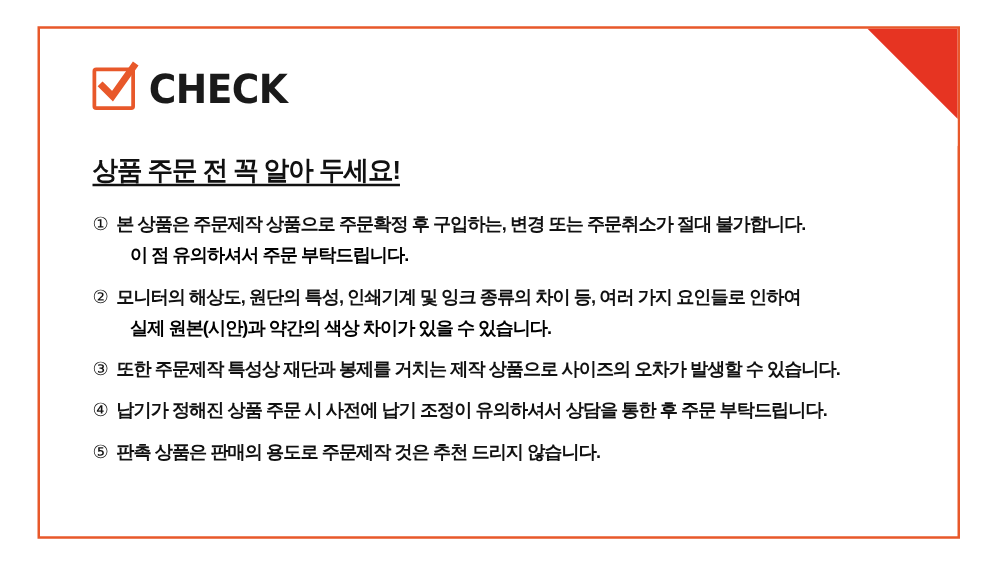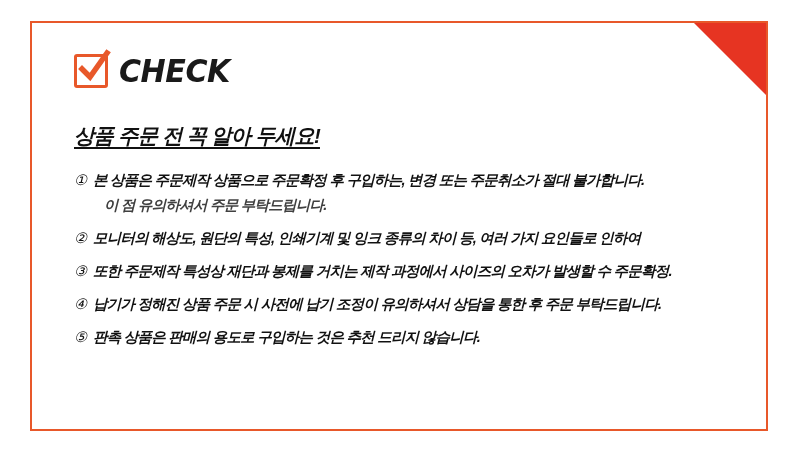--- a/index.html
+++ b/index.html
@@ -41,21 +41,20 @@
     top: 72px;
     width: 0;
     height: 0;
     border-top: 22px solid #ffffff;
     border-left: 22px solid transparent;
   }
 
   .card-inner {
     position: relative;
     padding: 26px 34px 0 42px;
-    font-style: italic;
   }
 
   
   .check-row {
     display: flex;
     align-items: center;
     gap: 11px;
     height: 44px;
   }
   .check-box {
@@ -122,21 +121,21 @@
     color: #111111;
   }
   .notice-text {
     flex: 1 1 auto;
   }
   .notice-subline {
     margin-top: 5px;
     padding-left: 30px;
     font-size: 14.5px;
     font-weight: bold;
-    color: #404040;
+    color: #000000;
     line-height: 1.38;
   }
 </style>
 </head>
 <body>
 
 <div class="notice-card">
   <div class="corner-fold"></div>
   <div class="corner-fold-inner"></div>
 
@@ -161,38 +160,39 @@
           <span class="notice-text">본 상품은 주문제작 상품으로 주문확정 후 구입하는, 변경 또는 주문취소가 절대 불가합니다.</span>
         </div>
         <div class="notice-subline">이 점 유의하셔서 주문 부탁드립니다.</div>
       </div>
 
       <div class="notice-item">
         <div class="notice-item-line">
           <span class="notice-marker">②</span>
           <span class="notice-text">모니터의 해상도, 원단의 특성, 인쇄기계 및 잉크 종류의 차이 등, 여러 가지 요인들로 인하여</span>
         </div>
+        <div class="notice-subline">실제 원본(시안)과 약간의 색상 차이가 있을 수 있습니다.</div>
       </div>
 
       <div class="notice-item">
         <div class="notice-item-line">
           <span class="notice-marker">③</span>
-          <span class="notice-text">또한 주문제작 특성상 재단과 봉제를 거치는 제작 과정에서 사이즈의 오차가 발생할 수 주문확정.</span>
+          <span class="notice-text">또한 주문제작 특성상 재단과 봉제를 거치는 제작 상품으로 사이즈의 오차가 발생할 수 있습니다.</span>
         </div>
       </div>
 
       <div class="notice-item">
         <div class="notice-item-line">
           <span class="notice-marker">④</span>
           <span class="notice-text">납기가 정해진 상품 주문 시 사전에 납기 조정이 유의하셔서 상담을 통한 후 주문 부탁드립니다.</span>
         </div>
       </div>
 
       <div class="notice-item">
         <div class="notice-item-line">
           <span class="notice-marker">⑤</span>
-          <span class="notice-text">판촉 상품은 판매의 용도로 구입하는 것은 추천 드리지 않습니다.</span>
+          <span class="notice-text">판촉 상품은 판매의 용도로 주문제작 것은 추천 드리지 않습니다.</span>
         </div>
       </div>
 
     </div>
   </div>
 </div>
 
 </body></html>

